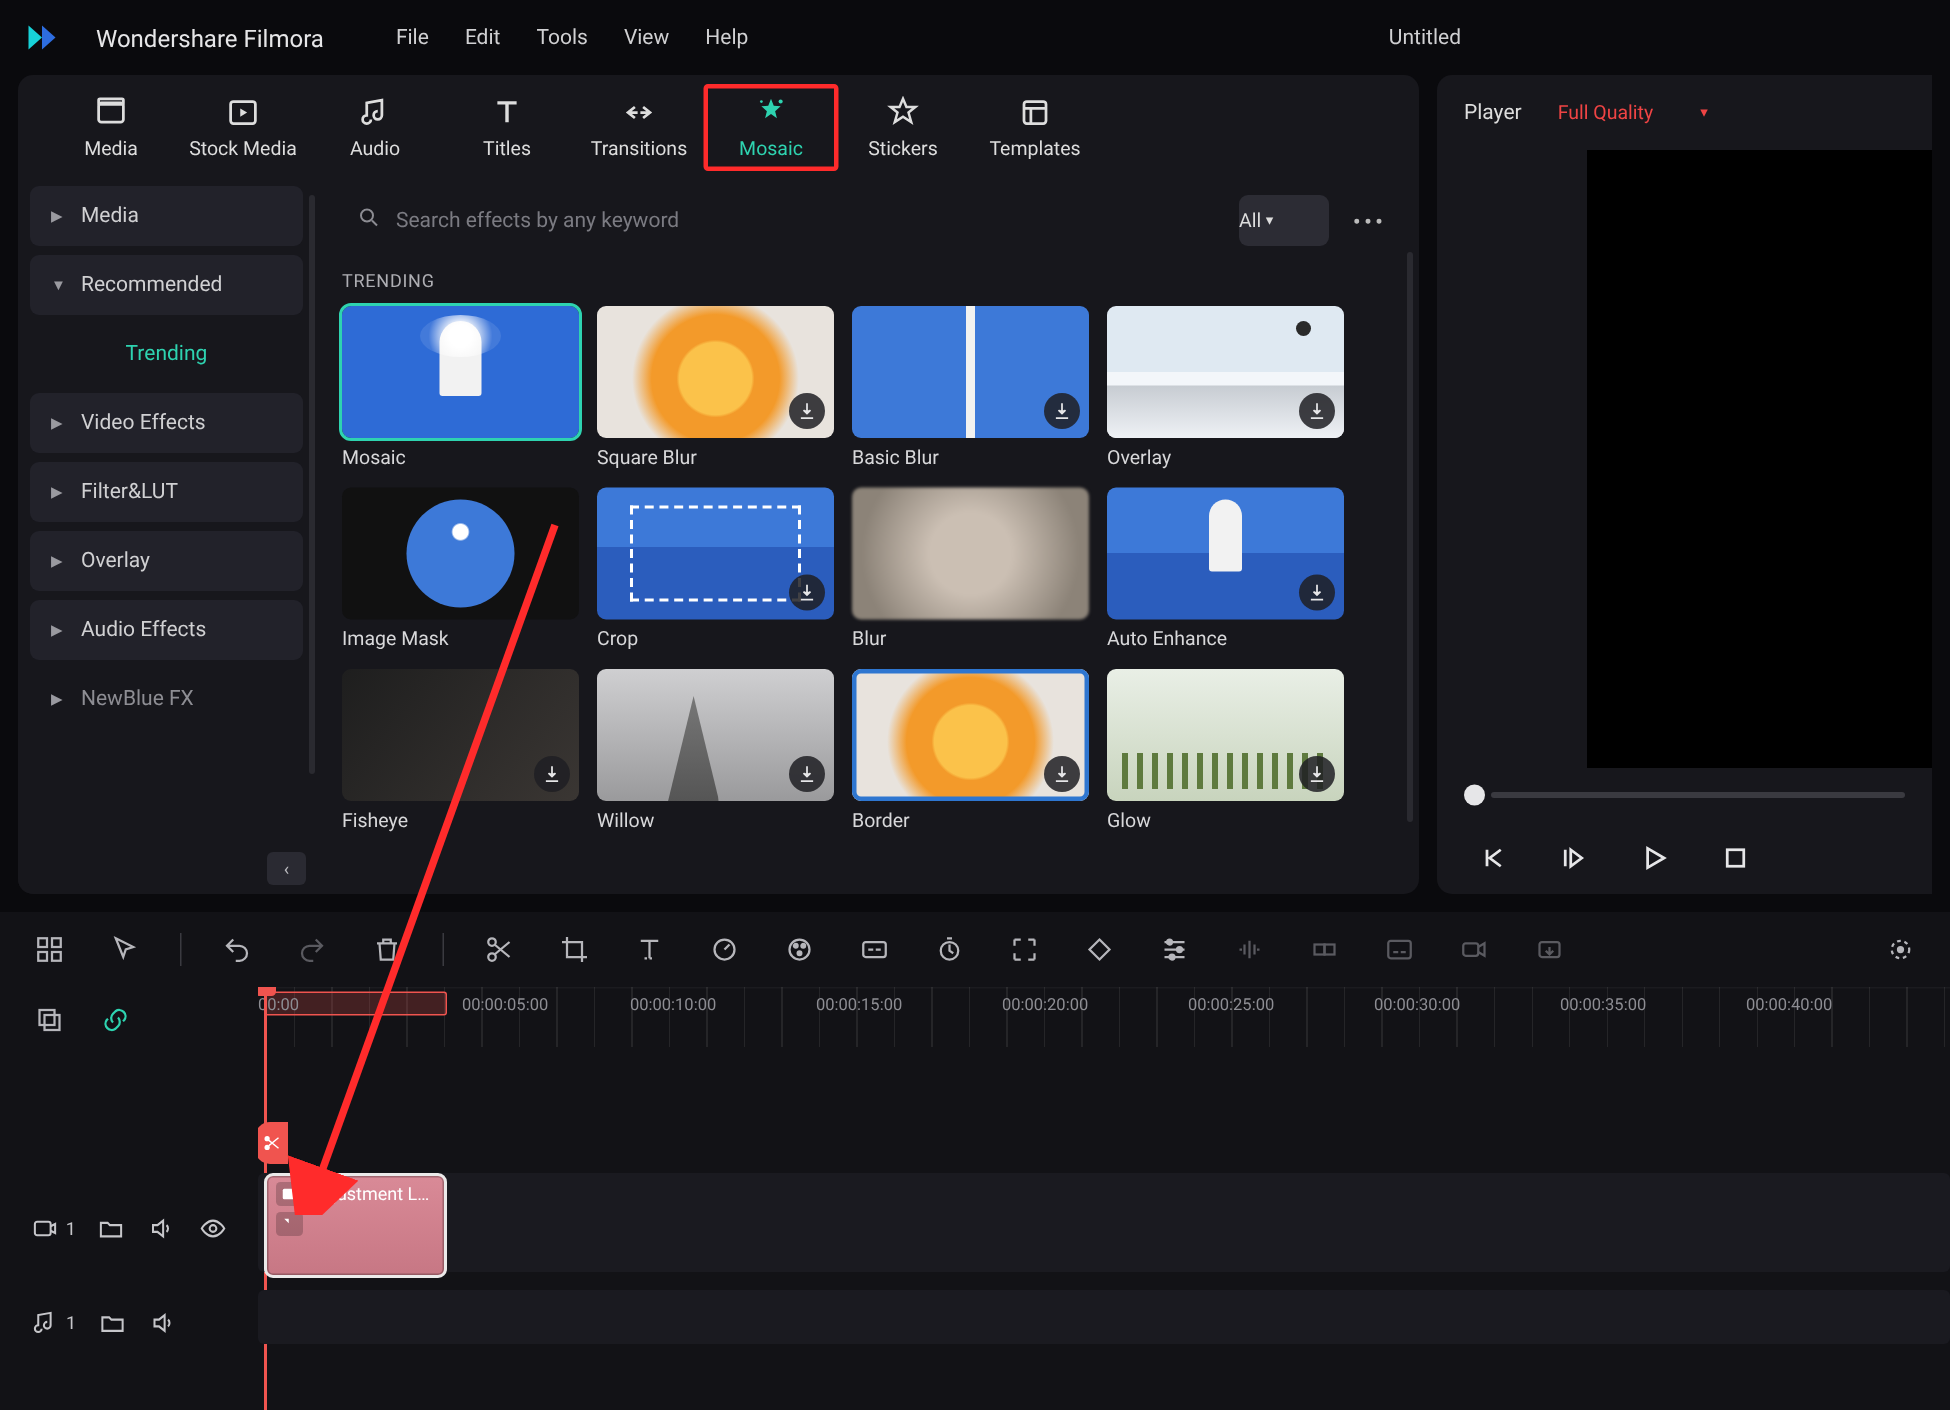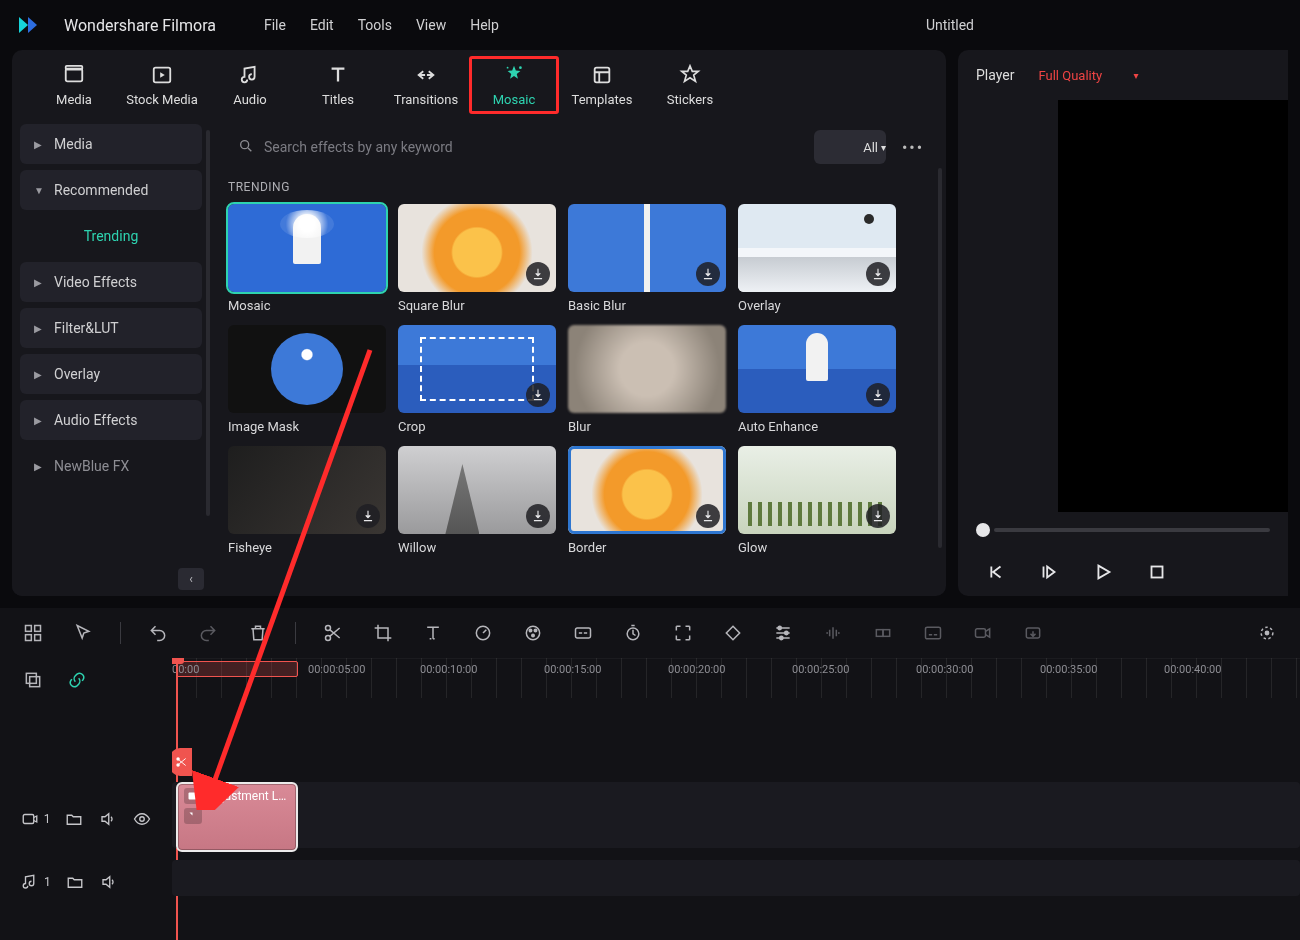--- a/index.html
+++ b/index.html
@@ -37,21 +37,21 @@
 .cat .chev { width:10px; color:#9a9aa0; font-size:10px; }
 .collapse-btn { position:absolute; bottom:6px; right:6px; width:26px; height:22px; background:#2a2a32; border-radius:4px; display:flex; align-items:center; justify-content:center; color:#bcbcc0; font-size:12px; cursor:pointer; }
 
 
 .gallery { flex:1; display:flex; flex-direction:column; padding:0 18px 12px 18px; position:relative; overflow:hidden; }
 .gallery::after { content:""; position:absolute; right:4px; top:48px; bottom:48px; width:4px; background:#2a2a30; border-radius:2px; }
 .search-row { display:flex; align-items:center; gap:12px; height:54px; }
 .search-box { flex:1; display:flex; align-items:center; gap:10px; padding:0 10px; color:#8c8c92; font-size:14px; height:36px; }
 .search-box input { flex:1; background:transparent; border:none; outline:none; color:#ddd; font-size:14px; }
 .search-box input::placeholder { color:#7b7b82; }
-.all-drop { width:72px; height:34px; background:#2c2c34; border-radius:6px; display:flex; align-items:center; justify-content:flex-end; gap:3px; font-size:13px; color:#ddd; cursor:pointer; }
+.all-drop { width:60px; height:34px; background:#2c2c34; border-radius:6px; display:flex; align-items:center; justify-content:flex-start; gap:3px; font-size:13px; color:#ddd; cursor:pointer; }
 .more-btn { width:30px; height:30px; display:flex; align-items:center; justify-content:center; color:#bbb; cursor:pointer; letter-spacing:2px; }
 
 .section-title { font-size:12px; letter-spacing:.5px; color:#aeaeb3; margin:6px 0 10px; }
 .grid { display:grid; grid-template-columns:repeat(4,158px); gap:12px 12px; }
 .card { display:flex; flex-direction:column; gap:6px; cursor:pointer; }
 .thumb { width:158px; height:88px; border-radius:6px; position:relative; overflow:hidden; }
 .thumb.selected { outline:2px solid #2ed3b0; outline-offset:0; }
 .dl-badge { position:absolute; right:6px; bottom:6px; width:24px; height:24px; background:rgba(30,30,35,.85); border-radius:50%; display:flex; align-items:center; justify-content:center; }
 .dl-badge svg { width:14px; height:14px; fill:#e6e6e8; }
 .card-label { font-size:13px; color:#d8d8da; }
@@ -205,33 +205,33 @@
               <path fill="#2ed3b0" d="M12 2l2 5 5 .5-4 3.5 1.3 5.2L12 13l-4.3 3.2L9 11 5 7.5 10 7z"></path>
               <circle cx="19" cy="4" r="1.5" fill="#2ed3b0"></circle>
               <circle cx="5" cy="4" r="1" fill="#2ed3b0"></circle>
             </svg>
           </span>
         <span>Mosaic</span>
       </div>
       <div class="nav-tab">
         <span class="ic">
             <svg viewBox="0 0 24 24">
+              <path d="M12 2l2.5 6H21l-5 4 2 7-6-4-6 4 2-7-5-4h6.5z" fill="none" stroke="#ddd" stroke-width="1.8"></path>
+            </svg>
+          </span>
+        <span>Stickers</span>
+      </div>
+      <div class="nav-tab">
+        <span class="ic">
+            <svg viewBox="0 0 24 24">
               <rect x="4" y="4" width="16" height="16" rx="2" fill="none" stroke="#ddd" stroke-width="2"></rect>
               <path d="M4 9h16M9 9v11" stroke="#ddd" stroke-width="2"></path>
             </svg>
           </span>
         <span>Templates</span>
-      </div>
-      <div class="nav-tab">
-        <span class="ic">
-            <svg viewBox="0 0 24 24">
-              <path d="M12 2l2.5 6H21l-5 4 2 7-6-4-6 4 2-7-5-4h6.5z" fill="none" stroke="#ddd" stroke-width="1.8"></path>
-            </svg>
-          </span>
-        <span>Stickers</span>
       </div>
     </div>
 
     <div class="panel-body">
 
       <div class="sidebar">
         <div class="cat">
             <span class="chev">▶</span>
             <span>Media</span>
           </div>

